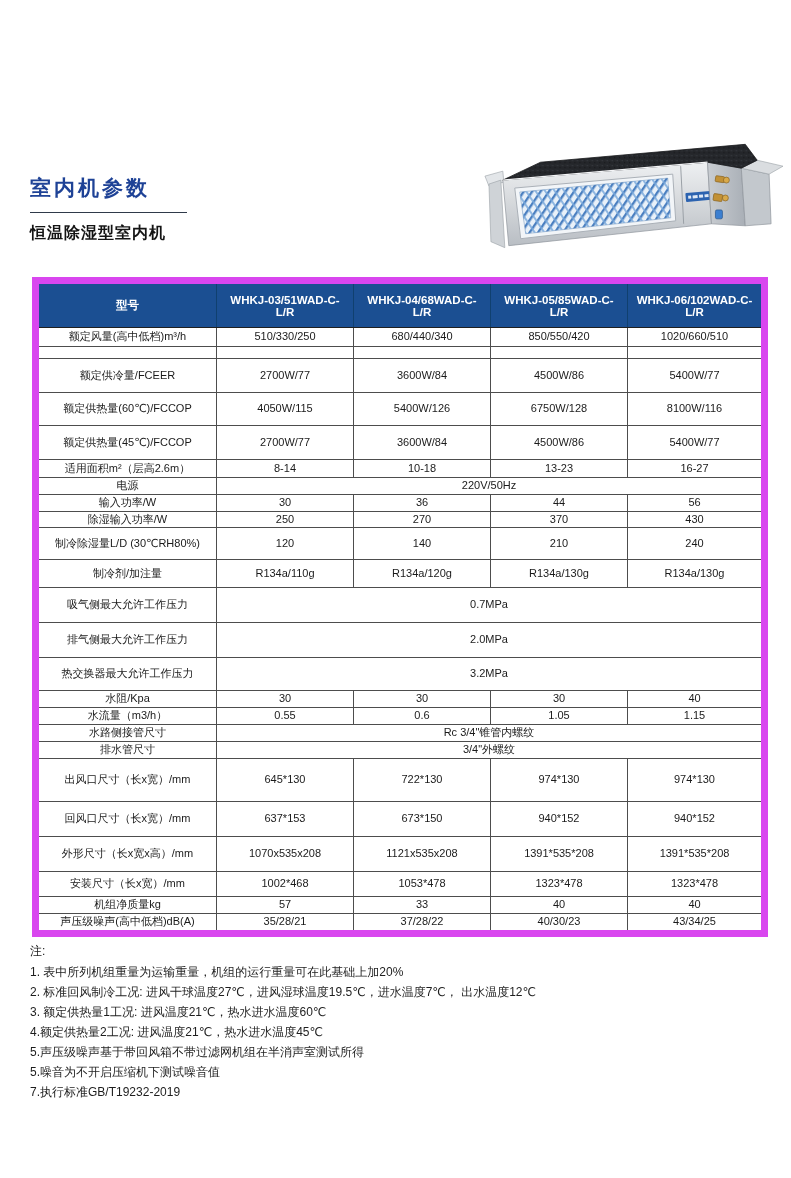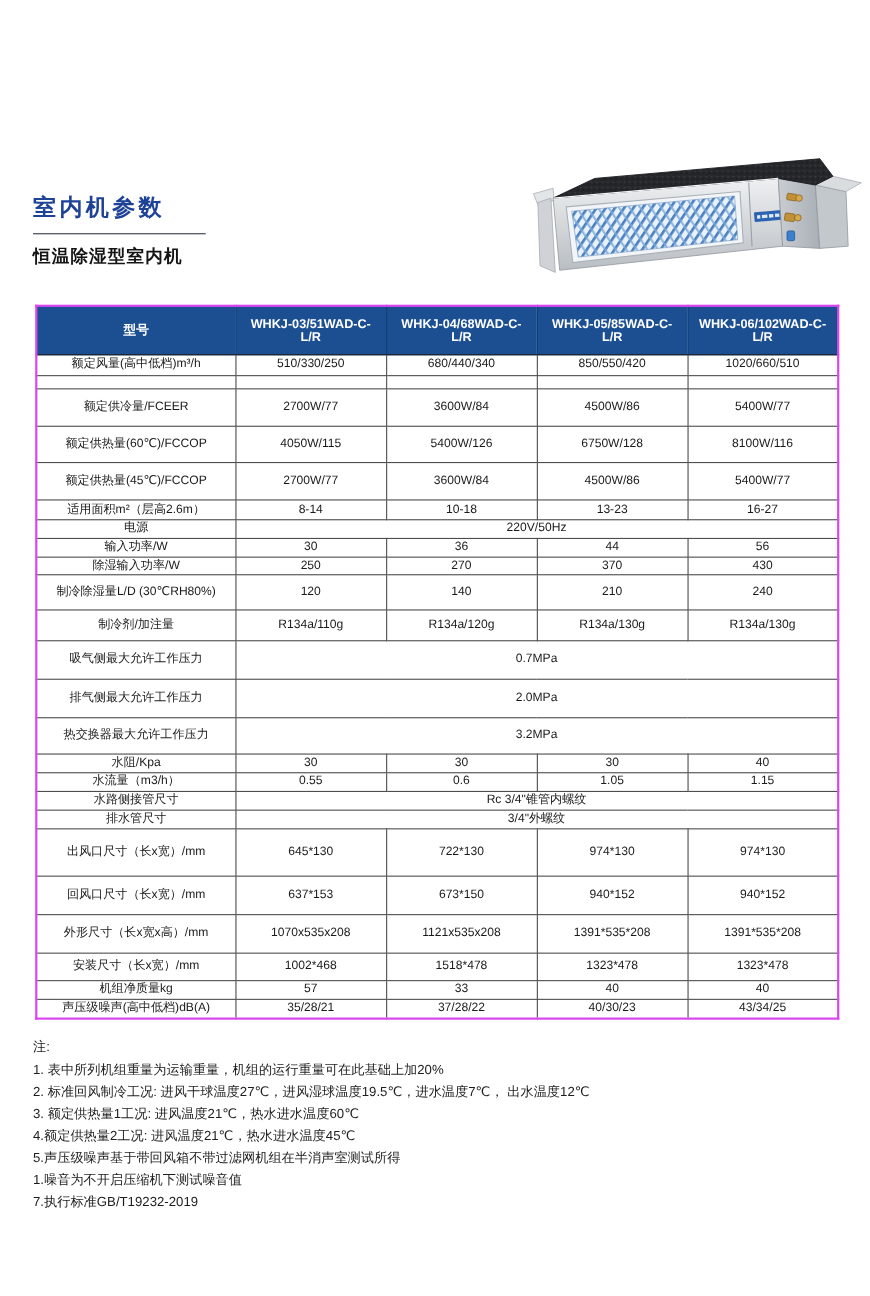--- a/index.html
+++ b/index.html
@@ -6,21 +6,21 @@
   body{background:#ffffff;font-family:"Liberation Sans","DejaVu Sans",sans-serif;}
   .page{position:relative;width:791px;height:1178px;background:#ffffff;overflow:hidden;margin:0 auto;}
 
   .page-title{position:absolute;left:30px;top:174px;font-size:21px;font-weight:bold;color:#1e4296;letter-spacing:3px;}
   .title-underline{position:absolute;left:30px;top:212px;width:157px;height:1px;background:#2f3a4a;}
   .page-subtitle{position:absolute;left:30px;top:223px;font-size:16px;font-weight:600;color:#141414;letter-spacing:1px;}
 
   .unit-photo{position:absolute;left:477px;top:134px;width:308px;height:122px;}
 
   .spec-wrap{position:absolute;left:32px;top:277px;width:731px;}
-  table.spec{border-collapse:collapse;width:729px;table-layout:fixed;border:2px solid #d946ef;}
+  table.spec{border-collapse:collapse;width:729px;table-layout:fixed;border:7px solid #d946ef;}
   table.spec col.c0{width:181px;}
   table.spec col.cv{width:137px;}
   table.spec th{background:#1b4f92;color:#ffffff;font-size:11.5px;font-weight:bold;
      border:1px solid #10406f;border-bottom:1px solid #1f1f1f;height:43px;
      white-space:pre-line;text-align:center;vertical-align:middle;padding:0 4px;}
   table.spec td{border:1px solid #4d4d4d;font-size:11px;color:#1a1a1a;text-align:center;
      vertical-align:middle;padding:1px 4px;line-height:1.25;}
   table.spec td.lbl{font-size:11px;}
 
   .notes{position:absolute;left:30px;top:941px;width:730px;font-size:12px;color:#1d1d1d;line-height:20px;}
@@ -247,21 +247,21 @@
           <tr style="height: 35px;">
             <td class="lbl">外形尺寸（长x宽x高）/mm</td>
             <td>1070x535x208</td>
             <td>1121x535x208</td>
             <td>1391*535*208</td>
             <td>1391*535*208</td>
           </tr>
           <tr style="height: 25px;">
             <td class="lbl">安装尺寸（长x宽）/mm</td>
             <td>1002*468</td>
-            <td>1518*478</td>
+            <td>1053*478</td>
             <td>1323*478</td>
             <td>1323*478</td>
           </tr>
           <tr style="height: 17px;">
             <td class="lbl">机组净质量kg</td>
             <td>57</td>
             <td>33</td>
             <td>40</td>
             <td>40</td>
           </tr>
@@ -277,18 +277,18 @@
   </div>
 
   <div class="notes">
     <div class="nh">注:</div>
     <div id="notes-list">
         <div>1. 表中所列机组重量为运输重量，机组的运行重量可在此基础上加20%</div>
         <div>2. 标准回风制冷工况: 进风干球温度27℃，进风湿球温度19.5℃，进水温度7℃， 出水温度12℃</div>
         <div>3. 额定供热量1工况: 进风温度21℃，热水进水温度60℃</div>
         <div>4.额定供热量2工况: 进风温度21℃，热水进水温度45℃</div>
         <div>5.声压级噪声基于带回风箱不带过滤网机组在半消声室测试所得</div>
-        <div>1.噪音为不开启压缩机下测试噪音值</div>
+        <div>5.噪音为不开启压缩机下测试噪音值</div>
         <div>7.执行标准GB/T19232-2019</div>
       </div>
   </div>
 
 </div>
 
 </body></html>

